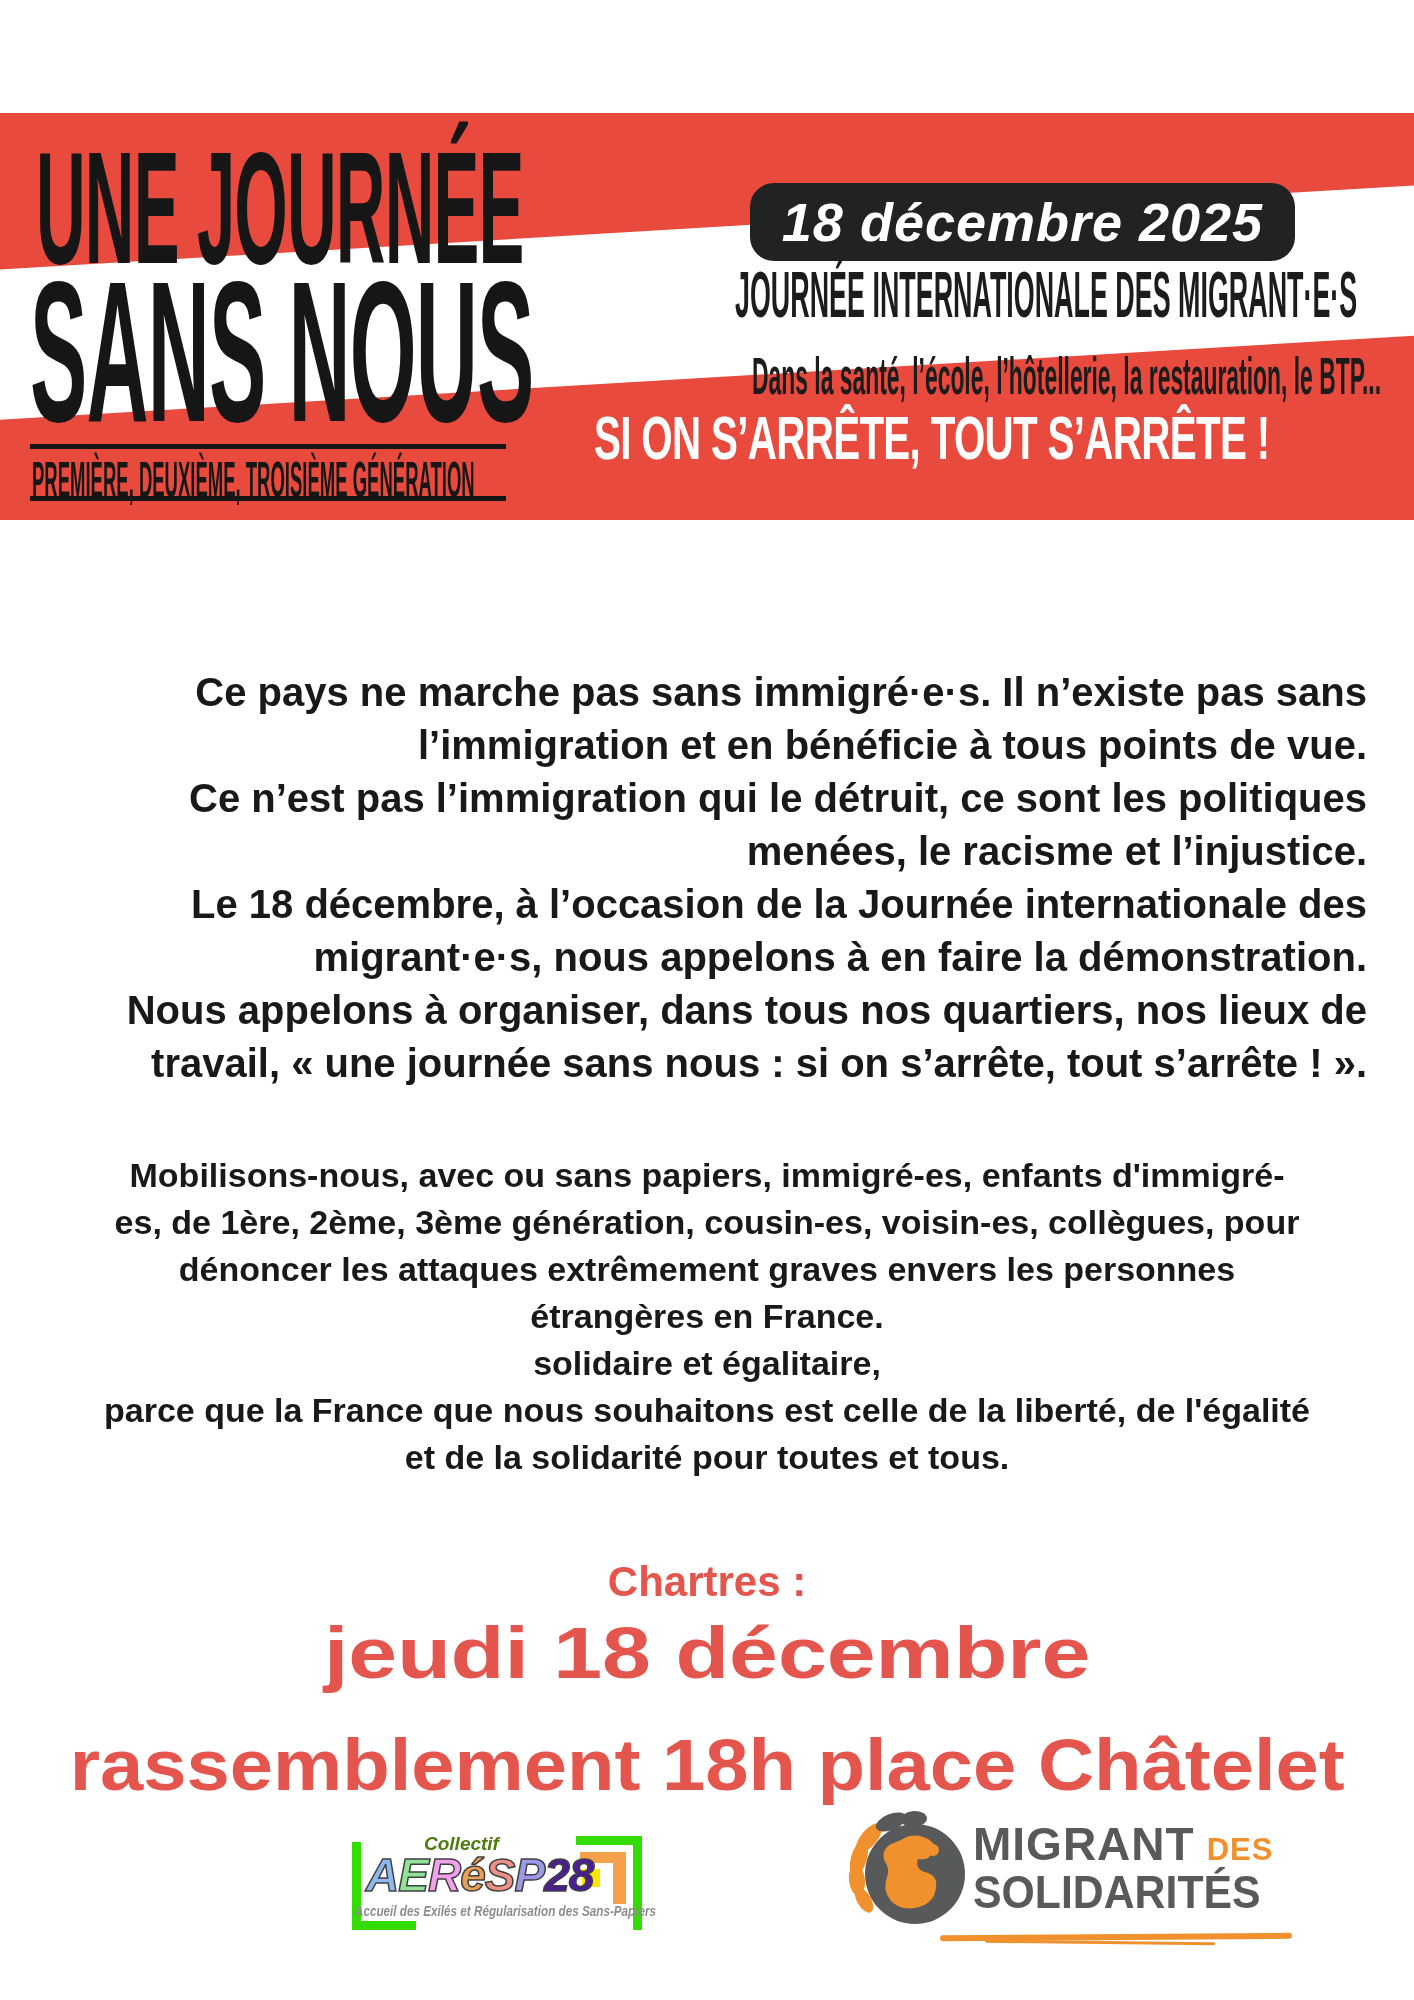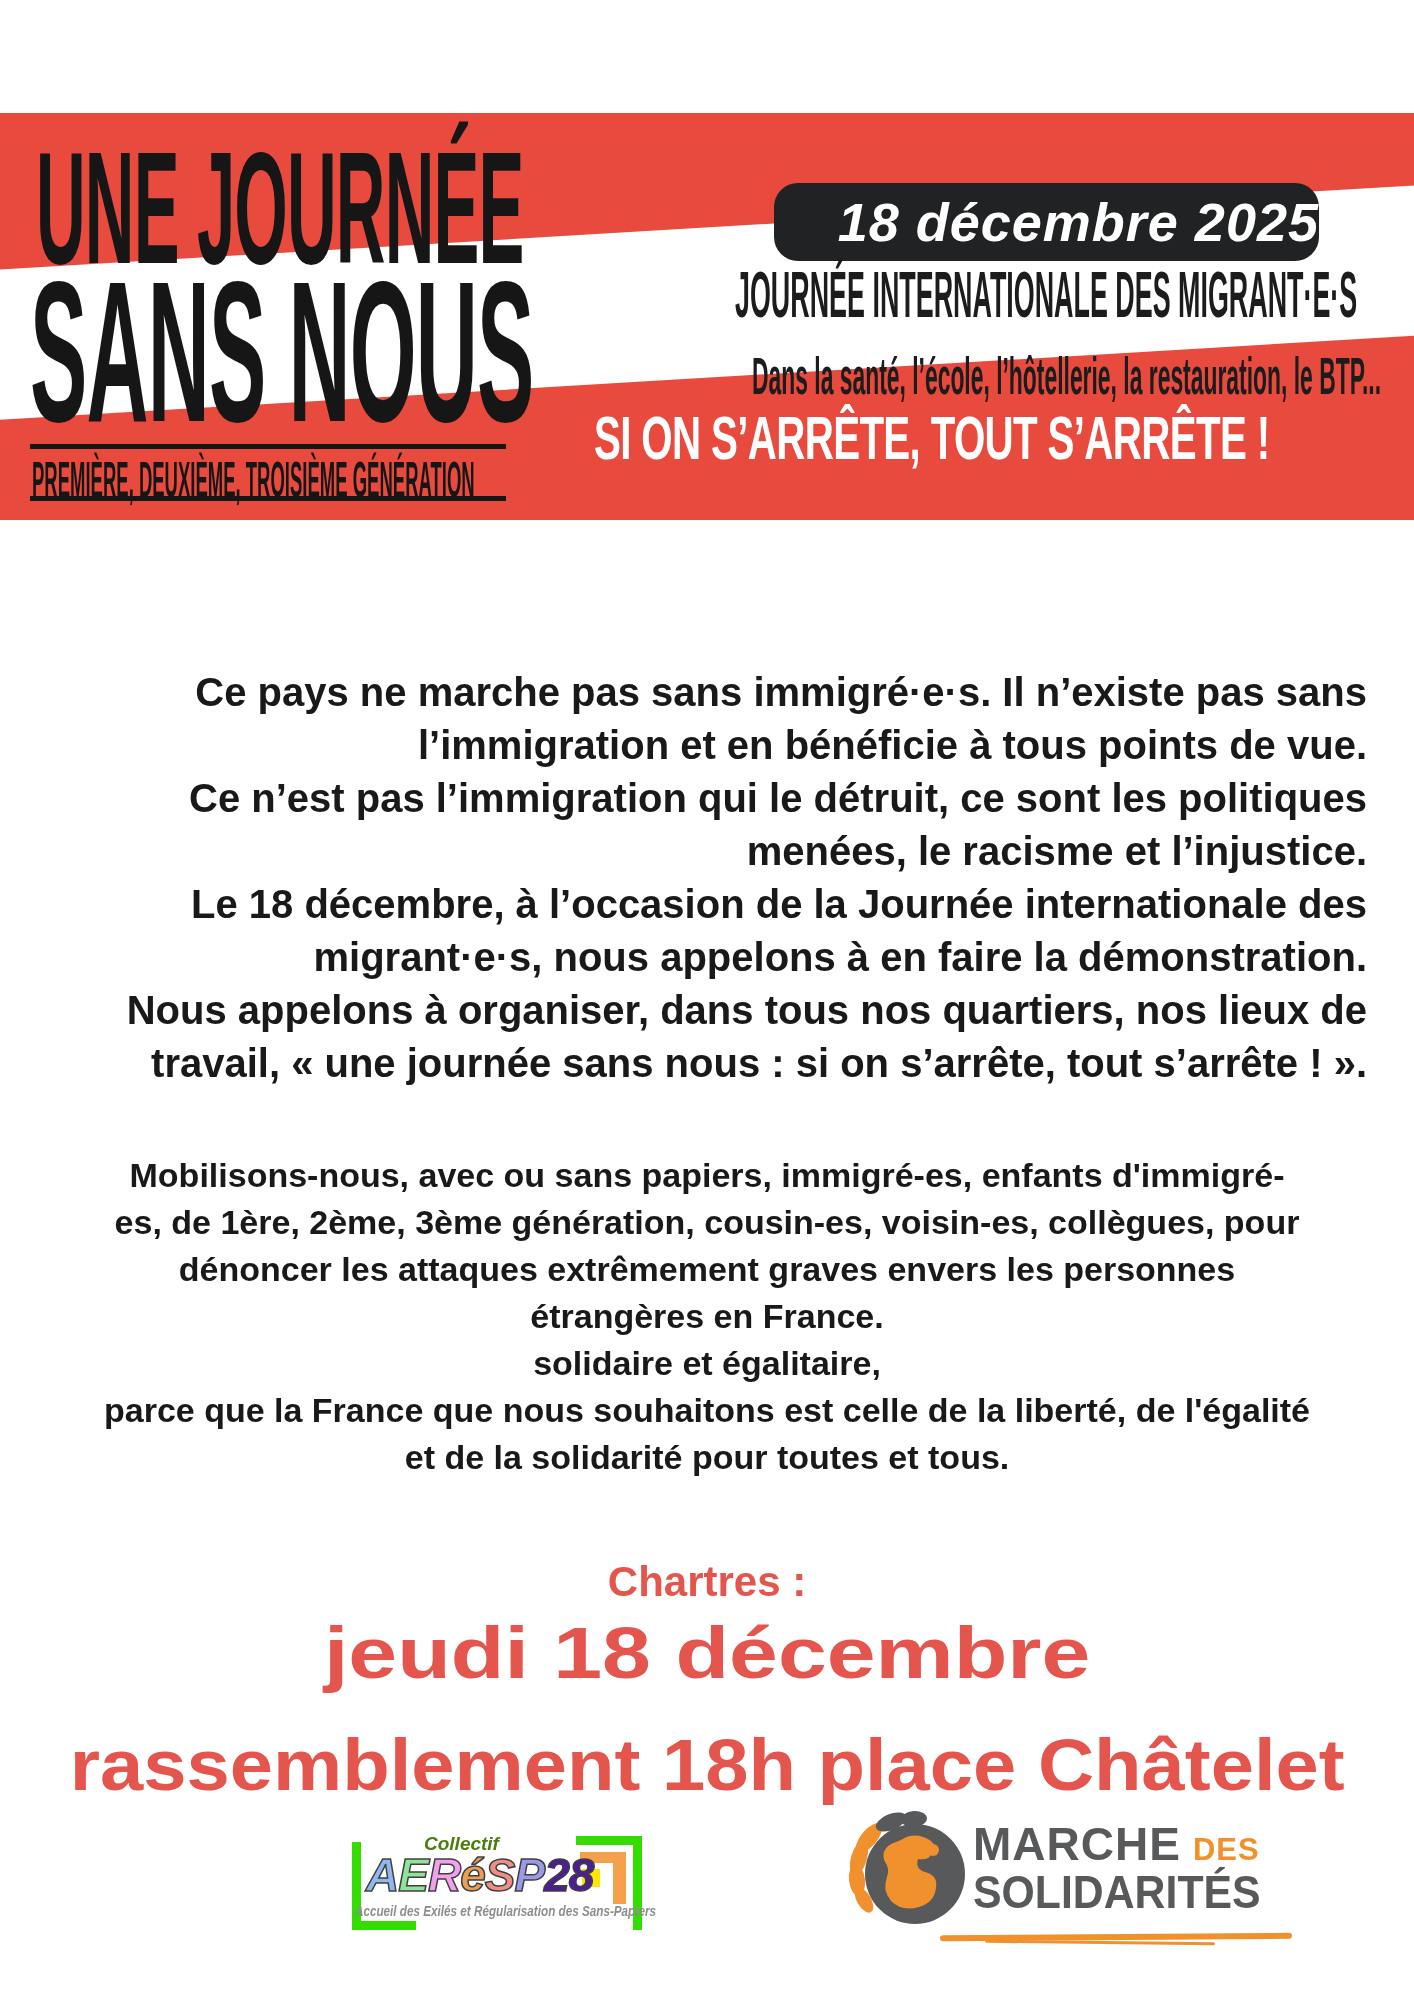--- a/index.html
+++ b/index.html
@@ -17,21 +17,21 @@
   .title1{left:36px;top:128px;font-size:160px;transform:scaleX(0.43);}
   .title2{left:30px;top:252px;font-size:200px;transform:scaleX(0.43);}
 
   .gen-rule{background:#161616;height:5px;width:476px;left:30px;}
   .gen-rule1{top:444px;}
   .gen-rule2{top:496px;}
   .gen-text{left:32px;top:451px;font-size:50px;font-weight:bold;color:#161616;
             white-space:nowrap;display:inline-block;transform:scaleX(0.37);transform-origin:left top;}
 
   .date-box{left:750px;top:183px;width:545px;height:78px;background:#202223;border-radius:24px;
-            display:flex;align-items:center;justify-content:flex-end;margin-left:24px;}
+            display:flex;align-items:center;justify-content:center;}
   .date-text{font-size:54px;font-weight:bold;font-style:italic;color:#ffffff;letter-spacing:1px;white-space:nowrap;}
 
   .event-title{left:735px;top:258px;font-size:64px;font-weight:bold;color:#1c1c1c;white-space:nowrap;
                display:inline-block;transform:scaleX(0.42);transform-origin:left top;}
   .sectors{left:752px;top:346px;font-size:52px;font-weight:bold;color:#1c1c1c;white-space:nowrap;
            display:inline-block;transform:scaleX(0.44);transform-origin:left top;}
   .slogan{left:594px;top:402px;font-size:62px;font-weight:bold;color:#ffffff;white-space:nowrap;
           display:inline-block;transform:scaleX(0.65);transform-origin:left top;letter-spacing:-1px;}
 
   
@@ -152,20 +152,20 @@
       </g>
       <g fill="#58595b">
         <ellipse cx="46" cy="12" rx="16" ry="8" transform="rotate(-22 46 12)"></ellipse>
         <ellipse cx="69" cy="9" rx="13" ry="8" transform="rotate(-4 69 9)"></ellipse>
       </g>
       <circle cx="70" cy="64" r="50" fill="#58595b"></circle>
       <path fill="#f0912d" d="M56 30 q11 -7 22 -3 q15 5 10 15 q-4 9 -15 7 q-3 10 7 13 q13 3 11 16 q-2 15 -17 19 q-17 5 -28 -6 q-9 -11 -4 -24 q3 -9 -2 -15 q-5 -11 6 -18 z"></path>
       <circle cx="88" cy="40" r="6" fill="#f0912d"></circle>
     </svg>
     <div class="abs m-text">
-      <div class="m-line1"><span>MARCHE</span><span class="m-des">DES</span></div>
+      <div class="m-line1"><span>MIGRANT</span><span class="m-des">DES</span></div>
       <div><span class="m-line2">SOLIDARITÉS</span></div>
     </div>
     <div class="abs m-underline"></div>
     <div class="abs m-underline2"></div>
   </div>
 
 </div>
 
 </body></html>

